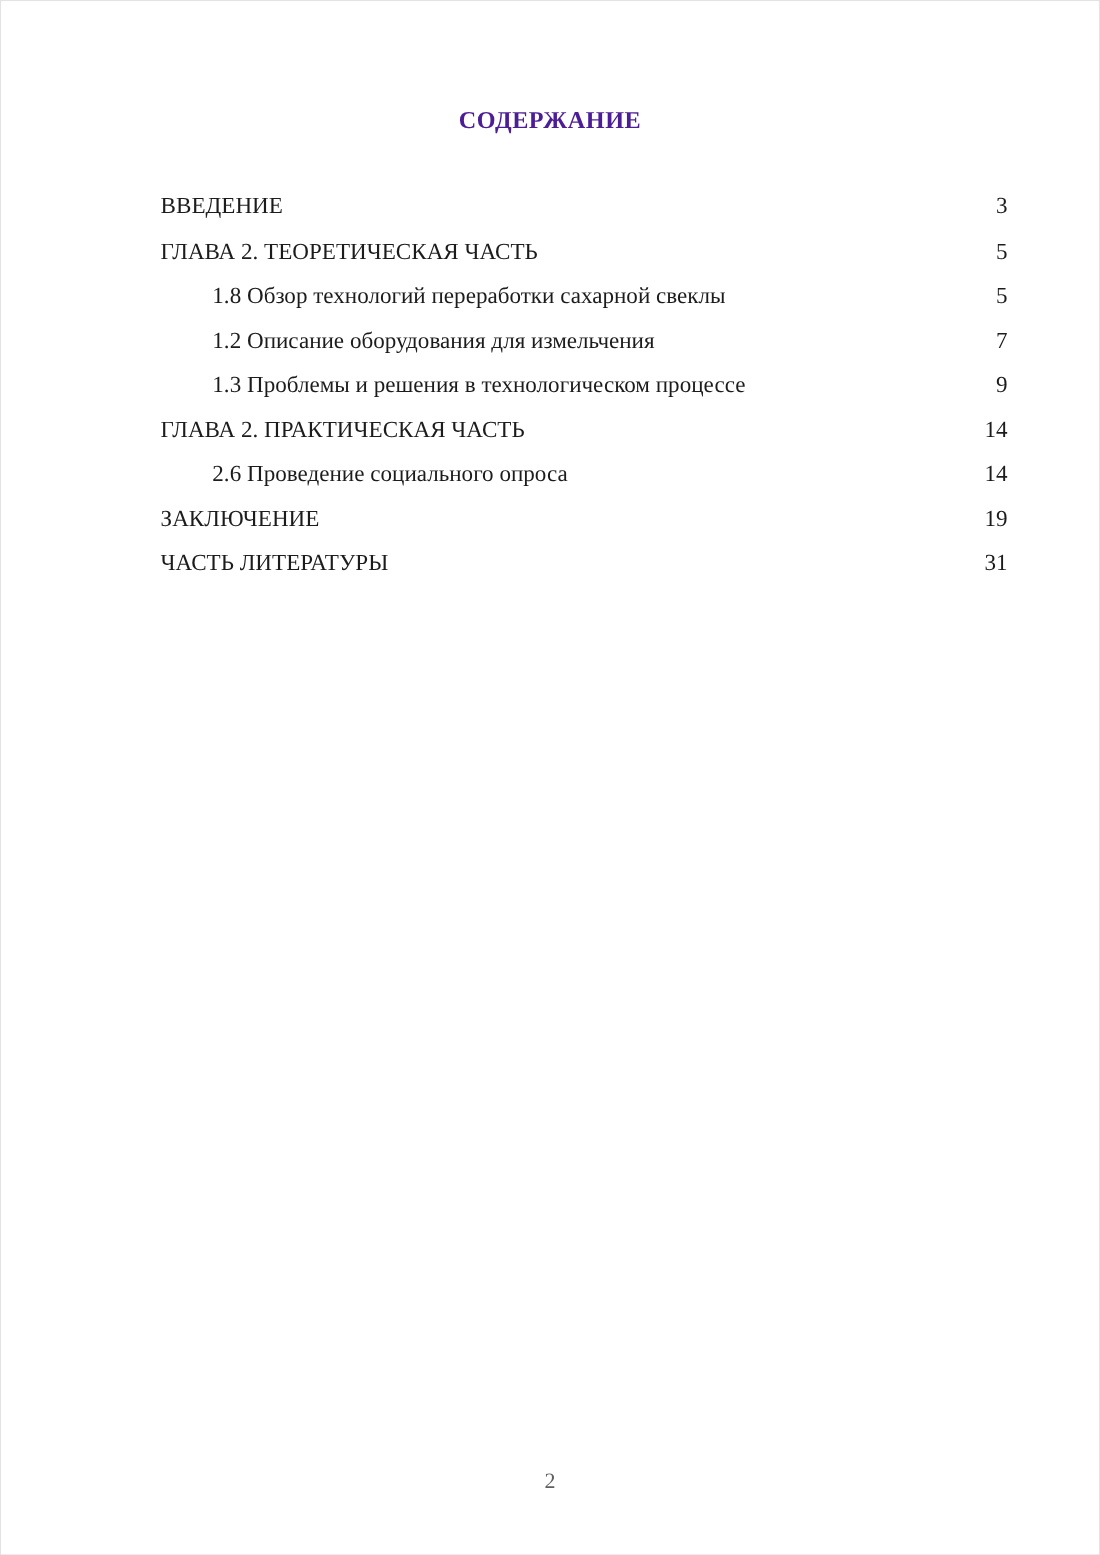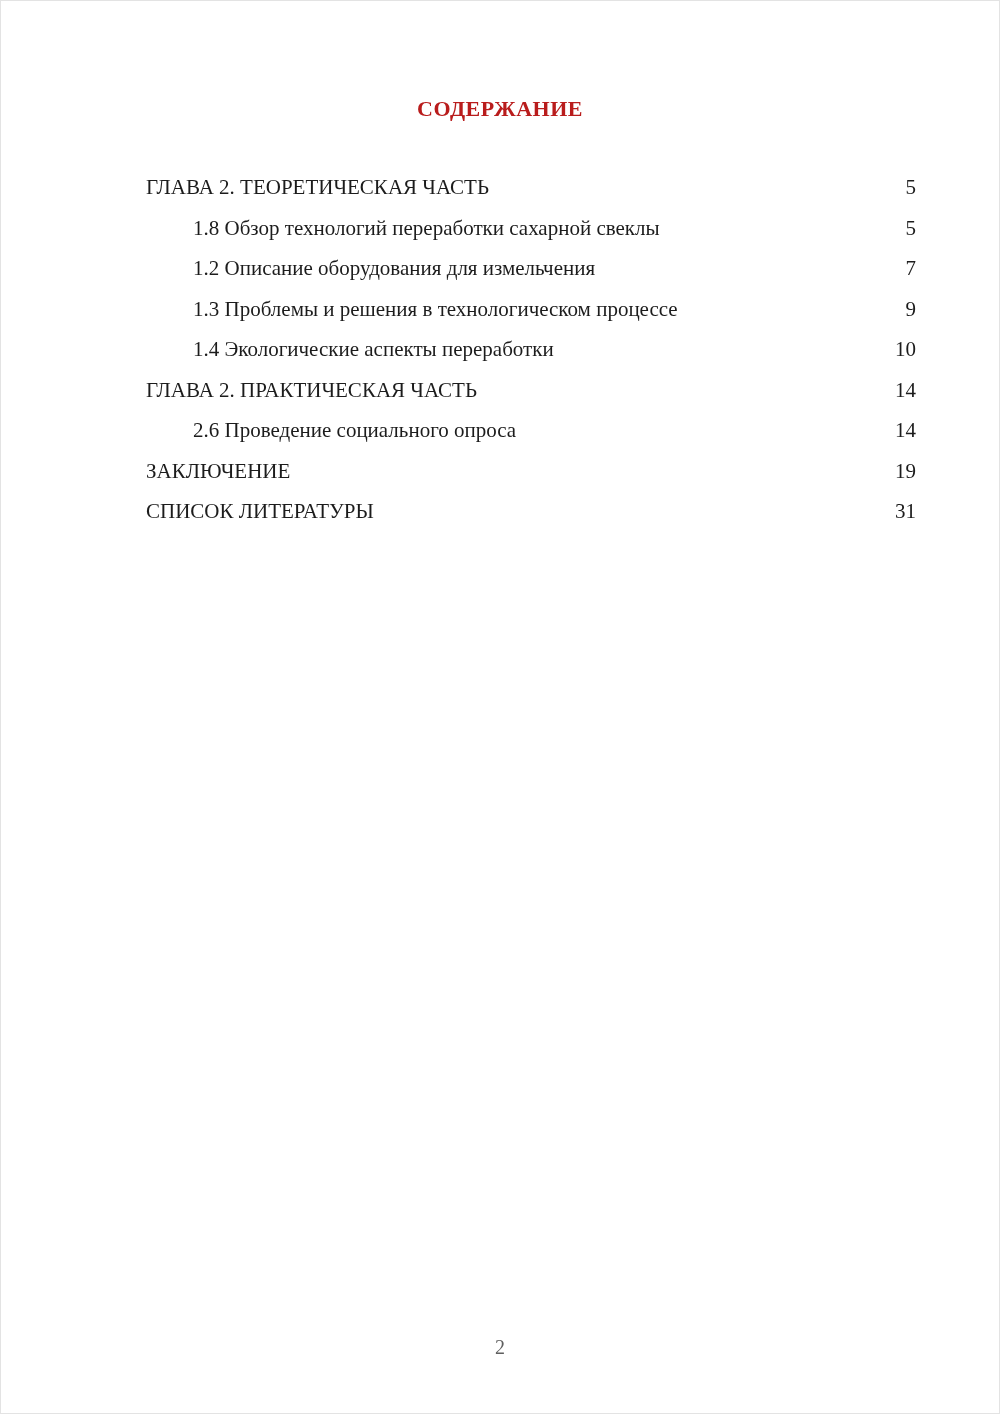--- a/index.html
+++ b/index.html
@@ -23,21 +23,21 @@
     }
     .doc-title {
       position: absolute;
       top: 95px;
       left: 0;
       width: 100%;
       text-align: center;
       font-weight: bold;
       font-size: 22px;
       letter-spacing: 0.5px;
-      color: #b91c1c;
+      color: #4c1d95;
     }
     .toc {
       position: absolute;
       top: 166px;
       left: 145px;
       right: 83px;
     }
     .toc-row {
       display: flex;
       align-items: baseline;
@@ -70,52 +70,52 @@
   </style>
 </head>
 <body>
 
 <div class="page">
 
   <div class="doc-title">СОДЕРЖАНИЕ</div>
 
   <div class="toc">
       <div class="toc-row">
+        <span class="label">ВВЕДЕНИЕ</span>
+        <span class="page-num">3</span>
+      </div>
+      <div class="toc-row">
         <span class="label">ГЛАВА 2. ТЕОРЕТИЧЕСКАЯ ЧАСТЬ</span>
         <span class="page-num">5</span>
       </div>
       <div class="toc-row indent">
         <span class="label">1.8 Обзор технологий переработки сахарной свеклы</span>
         <span class="page-num">5</span>
       </div>
       <div class="toc-row indent">
         <span class="label">1.2 Описание оборудования для измельчения</span>
         <span class="page-num">7</span>
       </div>
       <div class="toc-row indent">
         <span class="label">1.3 Проблемы и решения в технологическом процессе</span>
         <span class="page-num">9</span>
       </div>
-      <div class="toc-row indent">
-        <span class="label">1.4 Экологические аспекты переработки</span>
-        <span class="page-num">10</span>
-      </div>
       <div class="toc-row">
         <span class="label">ГЛАВА 2. ПРАКТИЧЕСКАЯ ЧАСТЬ</span>
         <span class="page-num">14</span>
       </div>
       <div class="toc-row indent">
         <span class="label">2.6 Проведение социального опроса</span>
         <span class="page-num">14</span>
       </div>
       <div class="toc-row">
         <span class="label">ЗАКЛЮЧЕНИЕ</span>
         <span class="page-num">19</span>
       </div>
       <div class="toc-row">
-        <span class="label">СПИСОК ЛИТЕРАТУРЫ</span>
+        <span class="label">ЧАСТЬ ЛИТЕРАТУРЫ</span>
         <span class="page-num">31</span>
       </div>
     </div>
 
   <div class="footer-page">2</div>
 
 </div>
 
 </body></html>

